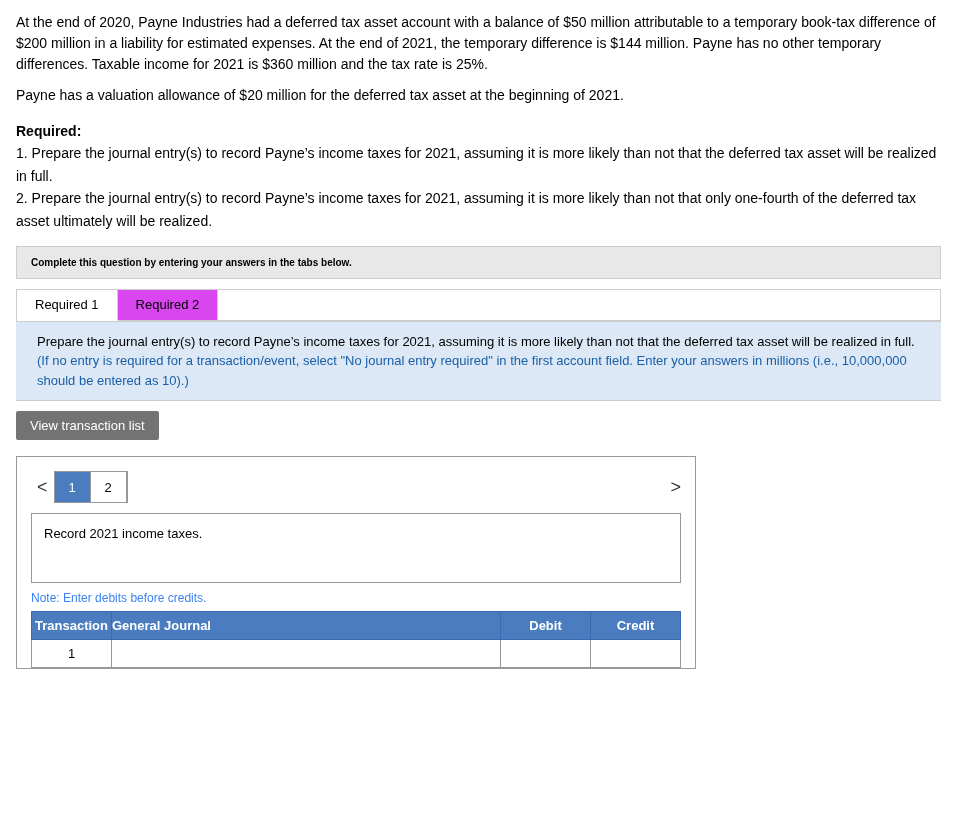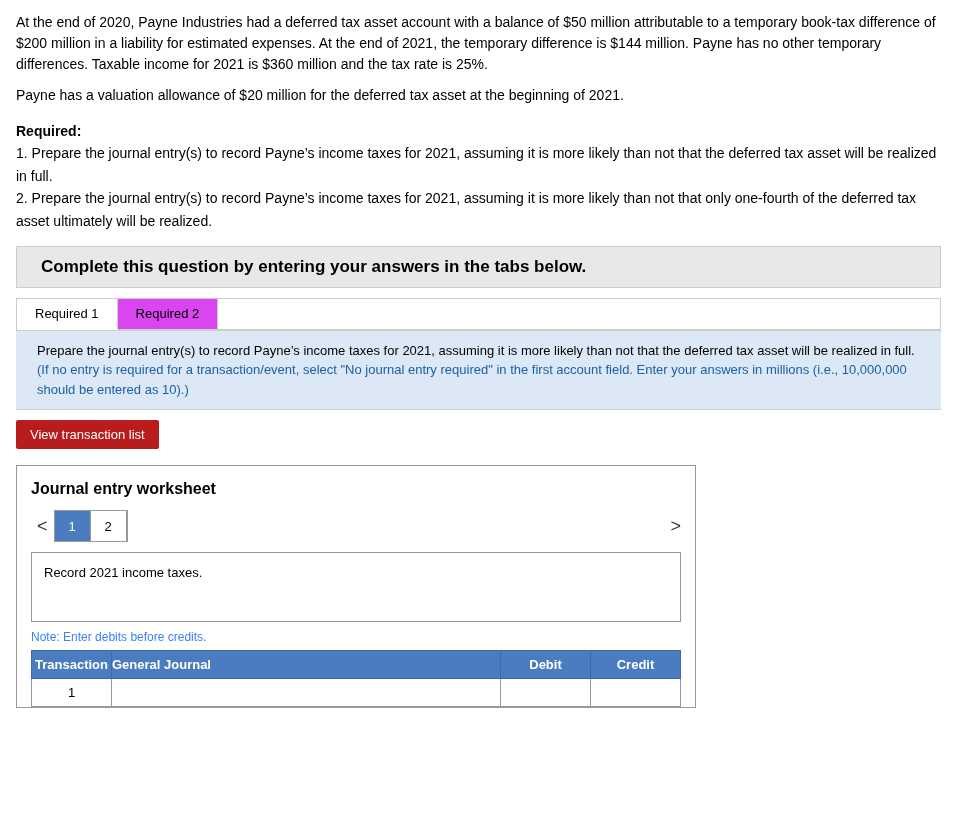--- a/index.html
+++ b/index.html
@@ -21,24 +21,24 @@
     .required-section {
       margin-bottom: 14px;
       line-height: 1.6;
     }
     .required-section .req-title {
       font-weight: bold;
     }
     .instruction-box {
       background: #e8e8e8;
       border: 1px solid #ccc;
-      padding: 10px 24px;
+      padding: 10px 14px;
       margin-bottom: 10px;
       font-weight: bold;
-      font-size: 17px;
+      font-size: 10px;
     }
     .tabs-container {
       border: 1px solid #ccc;
       margin-bottom: 0;
     }
     .tabs-row {
       display: flex;
       border-bottom: 1px solid #ccc;
     }
     .tab {
@@ -60,21 +60,21 @@
       border-bottom: 1px solid #ccc;
       font-size: 13px;
       line-height: 1.5;
       color: #000;
     }
     .tab-content .blue-text {
       color: #1a5fa8;
     }
     .view-btn {
       display: inline-block;
-      background: #b91c1c;
+      background: #737373;
       color: #fff;
       padding: 7px 14px;
       border: none;
       cursor: pointer;
       font-size: 13px;
       margin: 10px 0;
       border-radius: 2px;
     }
     .worksheet-container {
       border: 1px solid #999;
@@ -202,21 +202,20 @@
 </div>
 
 <div class="tab-content">
   <span>Prepare the journal entry(s) to record Payne’s income taxes for 2021, assuming it is more likely than not that the deferred tax asset will be realized in full.</span>
   <span class="blue-text">(If no entry is required for a transaction/event, select "No journal entry required" in the first account field. Enter your answers in millions (i.e., 10,000,000 should be entered as 10).)</span>
 </div>
 
 <button class="view-btn">View transaction list</button>
 
 <div class="worksheet-container">
-  <div class="worksheet-title">Journal entry worksheet</div>
 
   <div class="worksheet-nav">
     <span class="nav-arrow">&lt;</span>
     <div class="page-tabs">
       <div class="page-tab">
         <span>1</span>
       </div>
       <div class="page-tab inactive">
         <span>2</span>
       </div>

